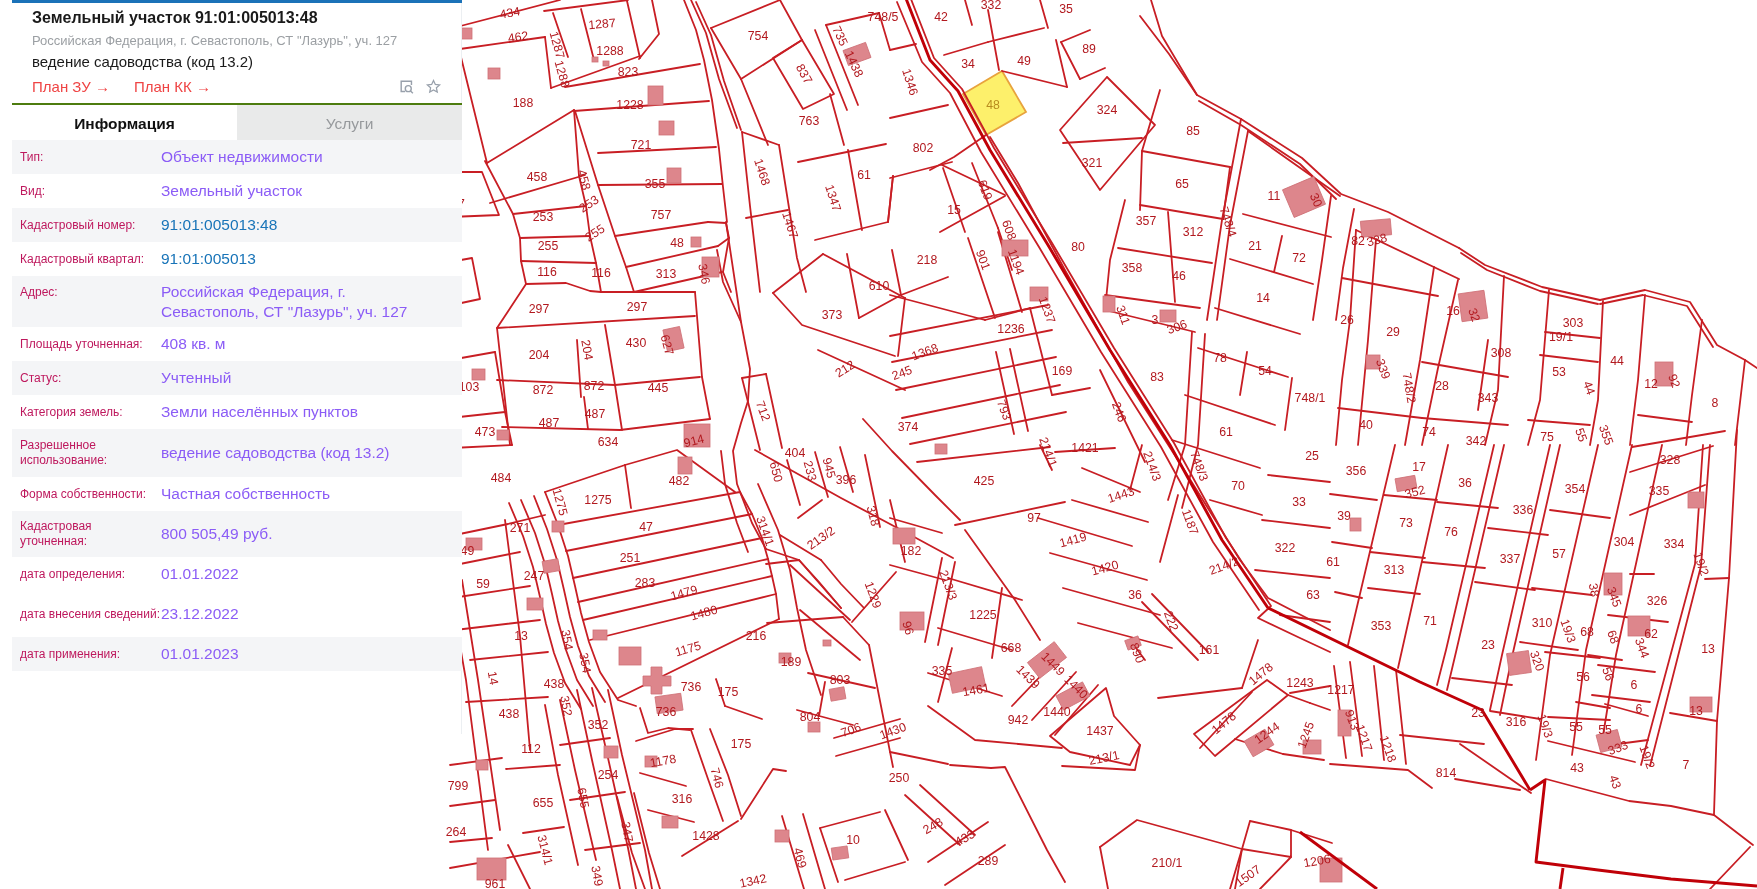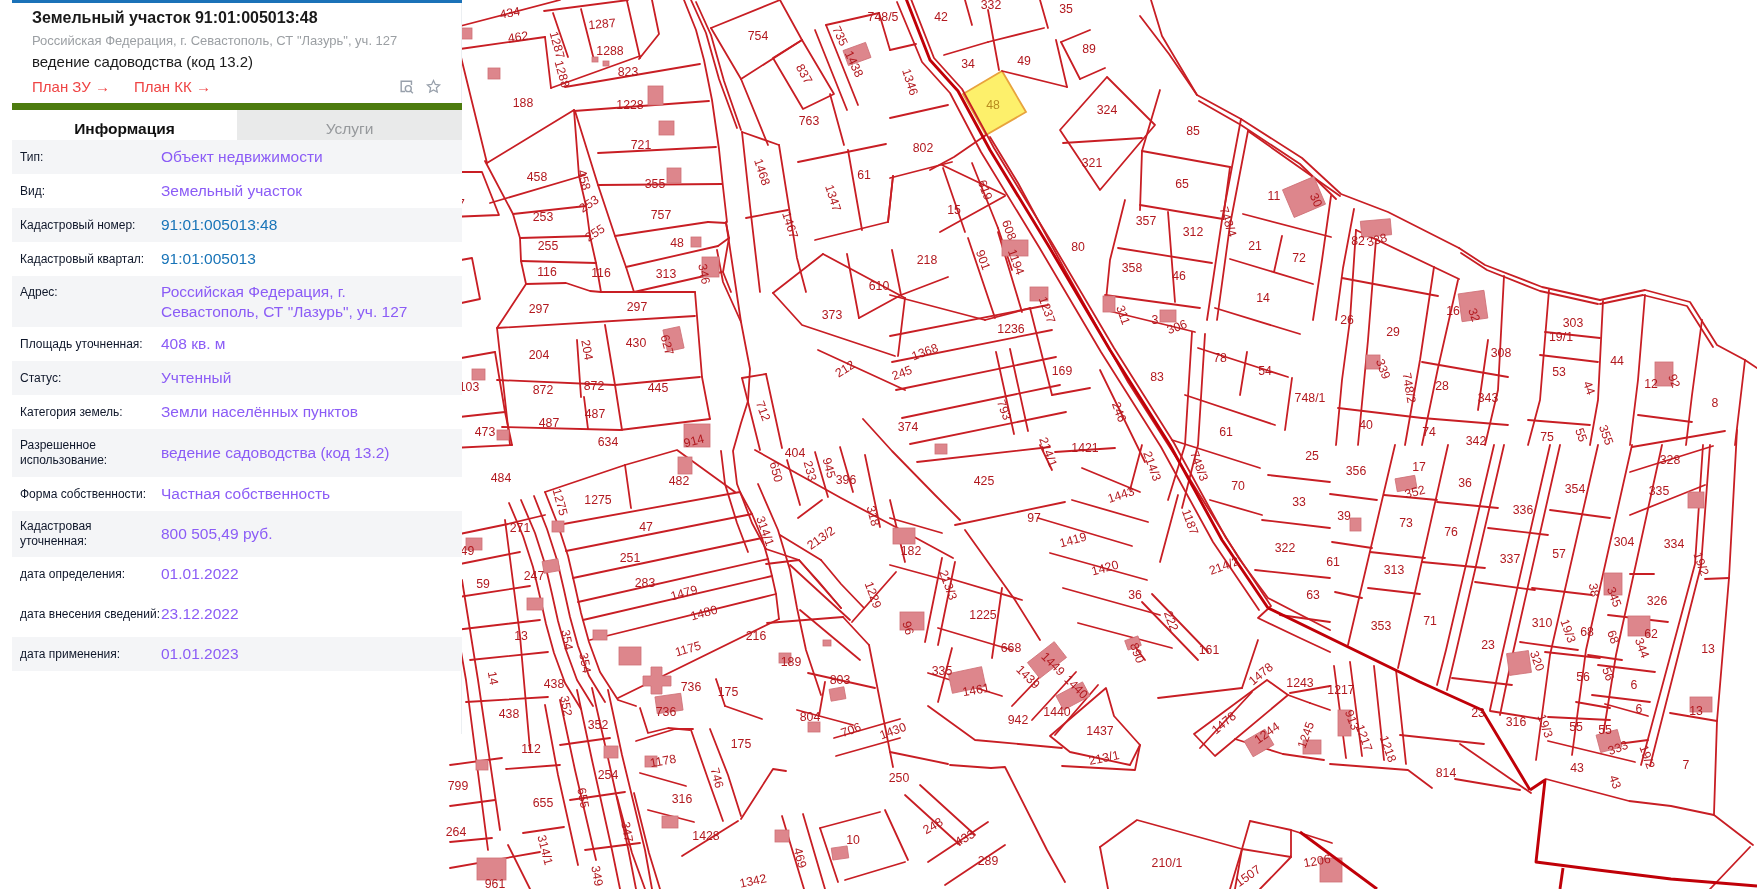--- a/index.html
+++ b/index.html
@@ -6,29 +6,29 @@
 .topbar{position:absolute;left:0;top:0;width:450px;height:3px;background:#1b72b8}
 .title{position:absolute;left:20px;top:9px;font-size:16px;font-weight:bold;color:#1a1a1a}
 .sub{position:absolute;left:20px;top:33px;font-size:13px;color:#9b9fa3}
 .usage{position:absolute;left:20px;top:53px;font-size:15px;color:#1a1a1a}
 .links{position:absolute;left:20px;top:78px;height:20px}
 .lnk{color:#ef4444;font-size:15px;margin-right:24px}
 .ar{font-size:15px}
 .ic{position:absolute;width:17px;height:17px;top:78px}
 .ic1{left:386px}
 .ic2{left:413px}
-.tabs{position:absolute;left:0;top:103px;display:flex;width:450px;border-top:7px solid #4d7c0f}
+.tabs{position:absolute;left:0;top:103px;display:flex;width:450px;border-top:2px solid #4d7c0f}
 .tab{width:225px;height:37px;line-height:37px;text-align:center;font-size:15.5px}
 .act{background:#fff;font-weight:bold;color:#111}
 .ina{background:#e9eaea;color:#96999c}
 .rows{position:absolute;left:0;top:140px;width:450px}
 .row{display:flex;align-items:center}
 .row.g{background:#f4f5f7}
 .row.w{background:#fff}
-.lab{width:149px;padding-left:8px;font-size:12px;color:#0f172a;line-height:15px;flex:none}
+.lab{width:149px;padding-left:8px;font-size:12px;color:#be185d;line-height:15px;flex:none}
 .lab.top{align-self:flex-start;padding-top:9px}
 .val{font-size:15.5px;color:#8b5cf6;line-height:20px;width:262px}
 .val.lnkv{color:#1874b8}
 </style></head>
 <body>
 
 <svg width="1757" height="889" viewBox="0 0 1757 889" style="position:absolute;left:0;top:0">
 <rect width="1757" height="889" fill="#ffffff"></rect>
 <polygon points="1002,71 1026,112 986,135 963,94" fill="#fdf06b" stroke="#e8a33d" stroke-width="1.8"></polygon>
 

